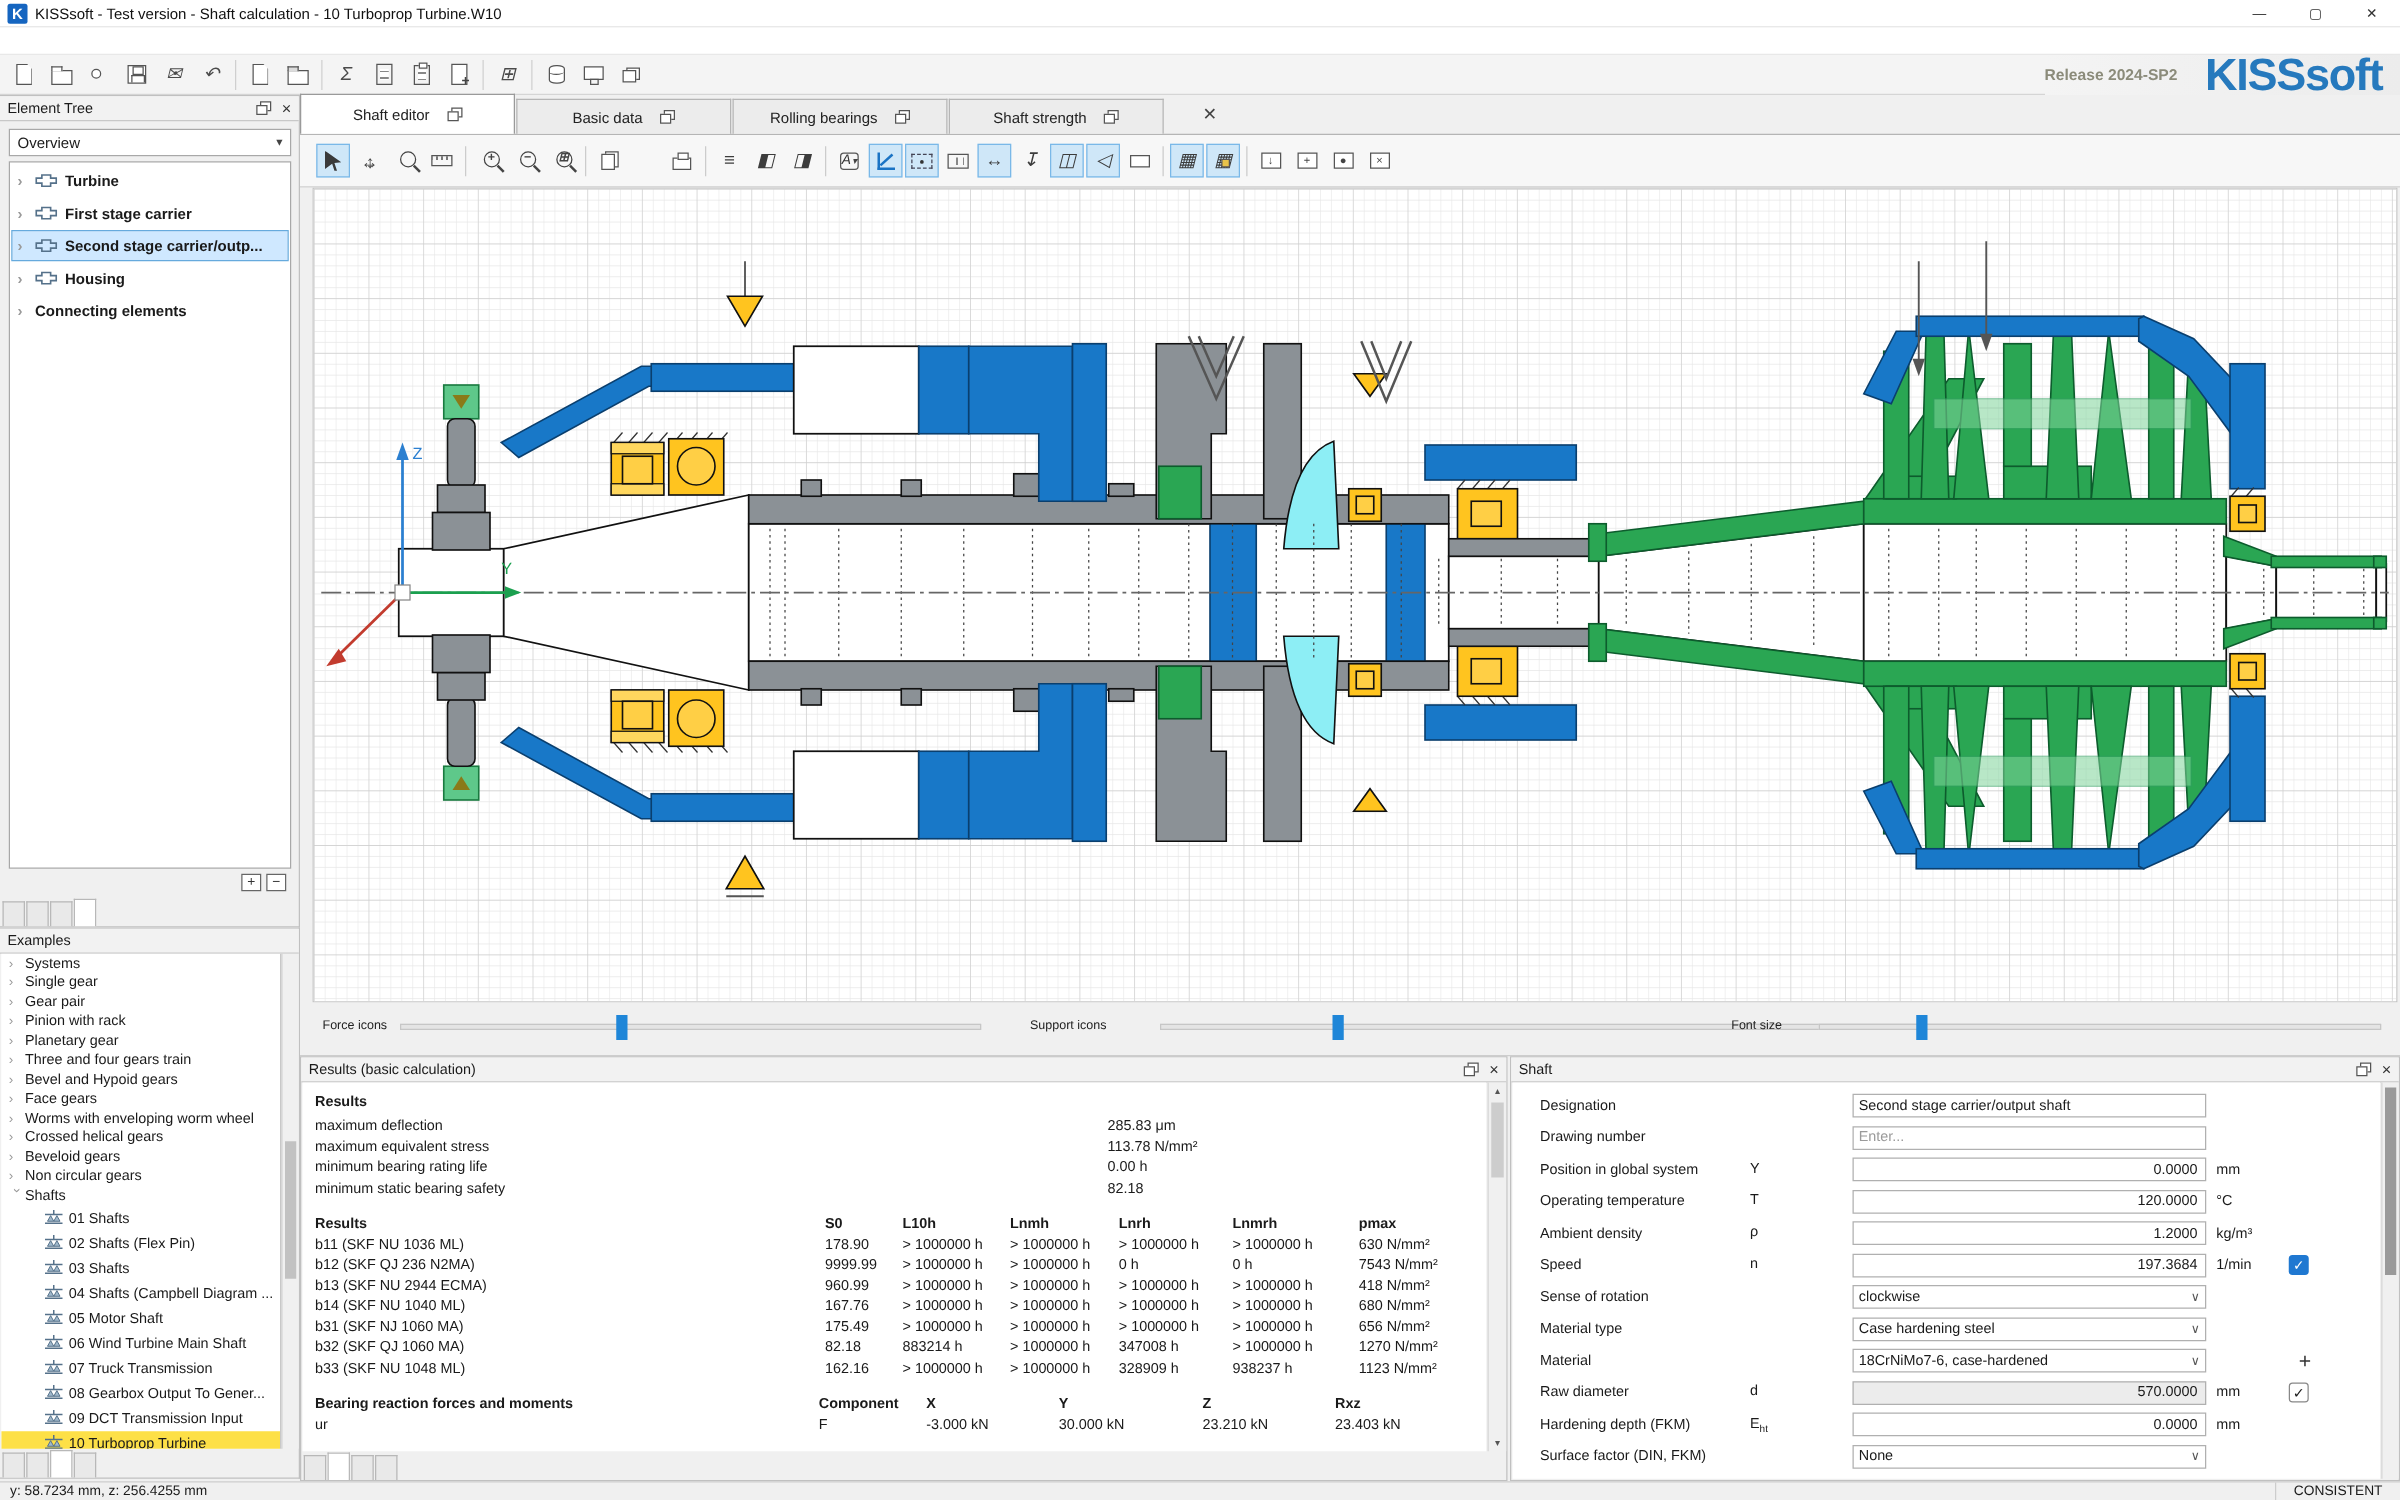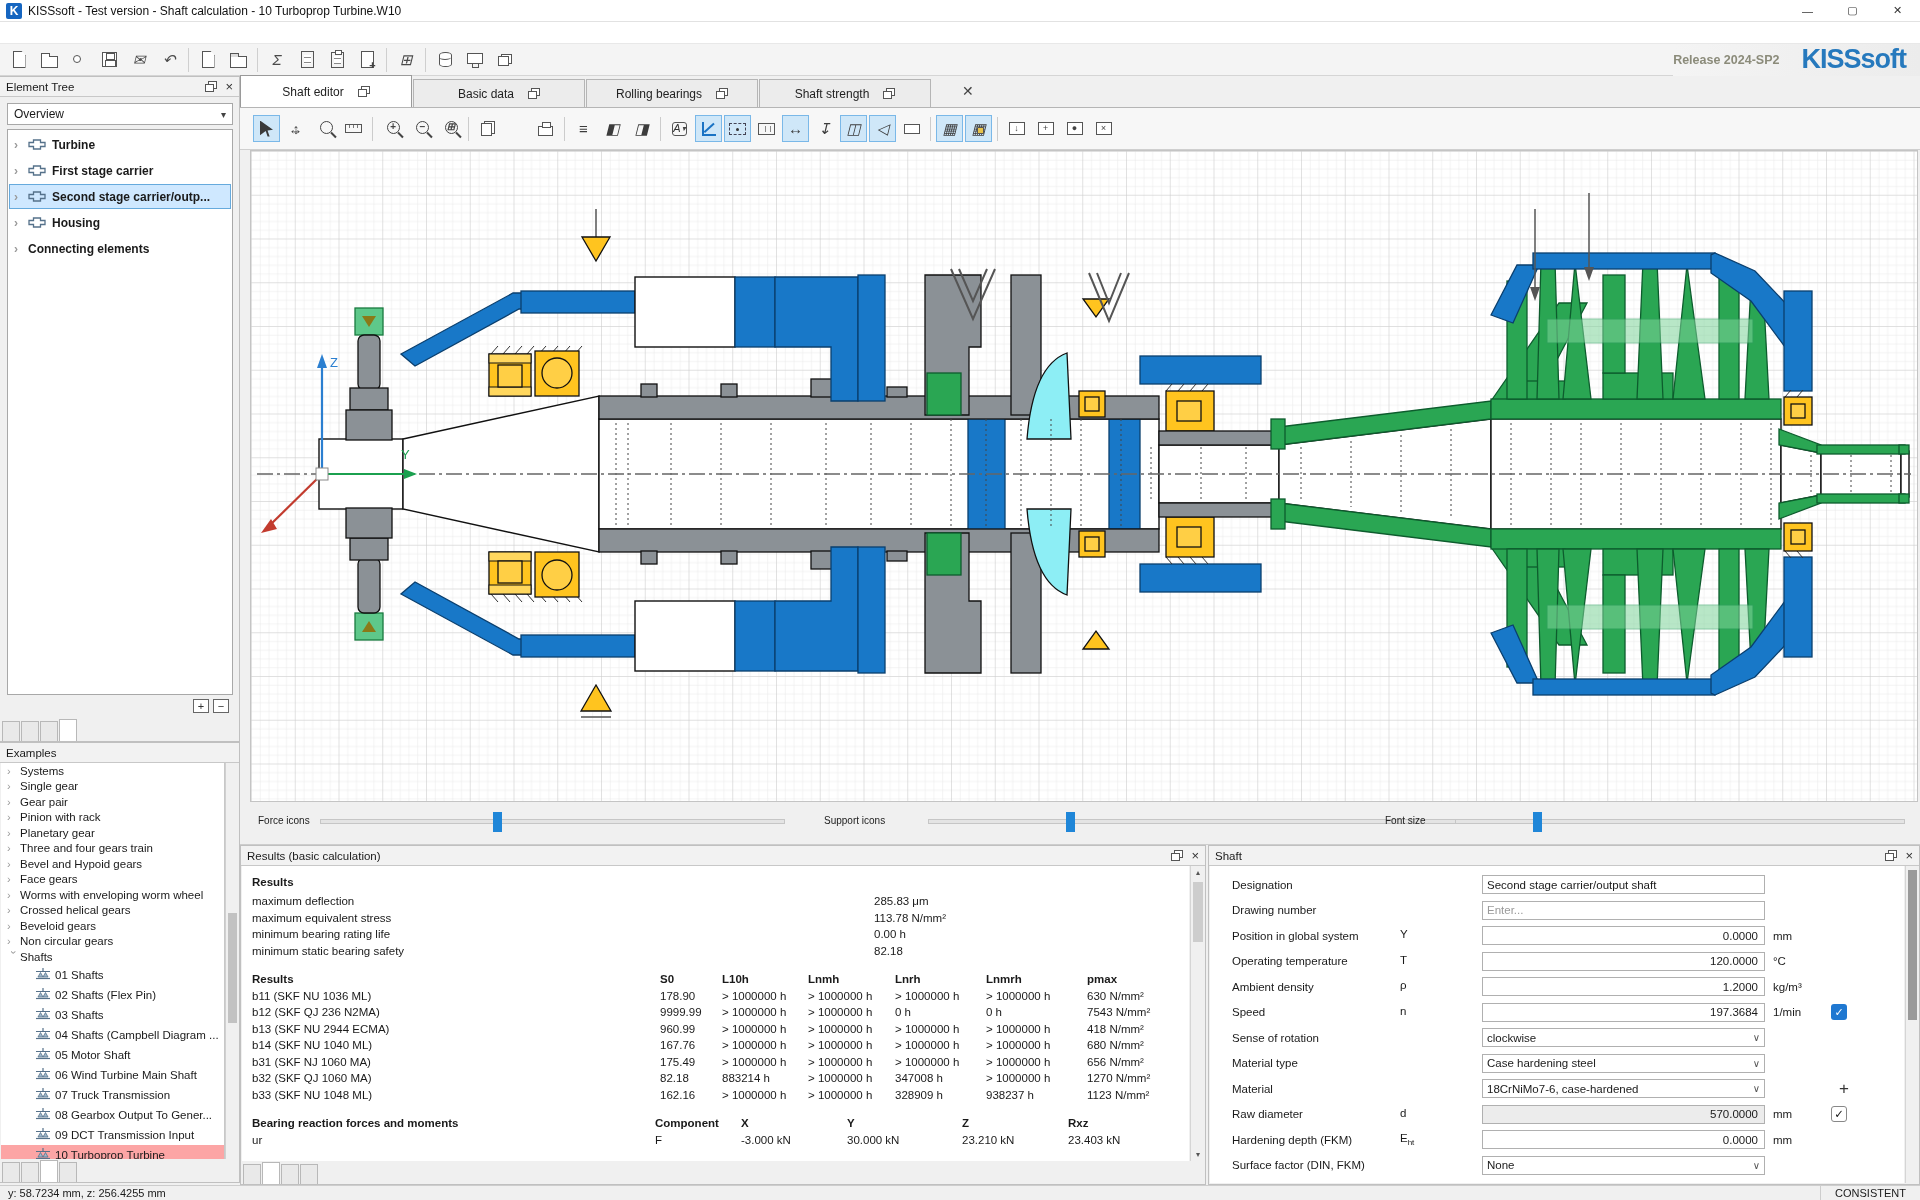--- a/index.html
+++ b/index.html
@@ -20,21 +20,21 @@
   .menu-item { padding:0 9px; height:22px; line-height:22px; }
 
   
   .toolbar { position:absolute; left:0; top:44px; width:1920px; height:32px; background:#f4f4f4;
     border-bottom:1px solid #d5d5d5; display:flex; align-items:center; padding-left:4px;}
   .tbtn { width:28px; height:26px; display:flex; align-items:center; justify-content:center; margin:0 1px; }
   .tsep { width:1px; height:24px; background:#cfcfcf; margin:0 4px; }
   .brand { margin-left:auto; display:flex; align-items:center; gap:22px; padding-right:14px;
     background:linear-gradient(90deg,#f4f4f4,#ececec); height:32px;}
   .release { color:#8b8b7a; font-weight:bold; font-size:12.5px; }
-  .logo { color:#2679bd; font-weight:bold; font-size:27px; letter-spacing:-1px; }
+  .logo { color:#2679bd; font-weight:bold; font-size:36px; letter-spacing:-1px; }
 
   
   .ig { position:relative; display:inline-block; color:#4a4a4a; font-size:15px; line-height:1; }
   .ig.gray::before, .ig.gray::after { background:#dcdcdc !important; }
   .i-page { width:13px; height:17px; border:1.4px solid #555; background:#fff;
     clip-path:polygon(0 0,70% 0,100% 25%,100% 100%,0 100%); }
   .i-pagelines { width:13px; height:17px; border:1.4px solid #555; background:
     repeating-linear-gradient(#fff 0 2px, #888 2px 3px, #fff 3px 5px) content-box; padding:3px 2px; }
   .i-folder { width:17px; height:12px; border:1.4px solid #555; background:#fff; position:relative; margin-top:4px;}
   .i-folder::before { content:""; position:absolute; left:-1px; top:-4px; width:7px; height:3px;
@@ -87,21 +87,21 @@
   .ptab.active { background:#fff; height:22px; line-height:21px; }
 
   #examples { left:0; top:742px; width:240px; height:441px; border-left:none;}
   .exlist { position:absolute; left:1px; top:20px; width:224px; bottom:23px; background:#fff; overflow:hidden; border-right:1px solid #c8c8c8;}
   .ex-item { display:flex; align-items:center; height:15.5px; font-size:11.5px; padding-left:6px; white-space:nowrap;}
   .ex-item .chev { color:#9a9a9a; width:13px; font-size:11px; }
   .ex-item.expanded .chev { display:inline-block; transform:rotate(90deg); }
   .ex-item .bicon { display:none; margin-right:4px; }
   .ex-item.indent { padding-left:34px; height:20px; }
   .ex-item.indent .bicon { display:flex; }
-  .ex-item.selected { background:#fca5a5; }
+  .ex-item.selected { background:#fde047; }
   .ex-scroll { position:absolute; right:0; top:20px; width:14px; bottom:23px; background:#f0f0f0; border-left:1px solid #d0d0d0;}
   .ex-scroll .thumb { position:absolute; left:2px; top:150px; width:9px; height:110px; background:#c2c2c2;}
 
   
   #doc-tabbar { position:absolute; left:240px; top:76px; width:1680px; height:32px; background:#f0f0f0;
     border-bottom:1px solid #b5b5b5; display:flex; align-items:flex-end; }
   .dtab { width:172px; height:28px; background:#ececec; border:1px solid #b5b5b5; border-bottom:none;
     display:flex; align-items:center; justify-content:center; gap:14px; font-size:12px; color:#222; margin-right:1px;}
   .dtab.active { background:#fff; height:32px; border-color:#9a9a9a; }
   .dtab-close { margin-left:8px; font-size:14px; color:#444; padding:0 6px;}
@@ -155,21 +155,21 @@
   .sl-track { position:absolute; top:17px; height:5px; background:#e4e4e4; border:1px solid #c6c6c6; }
   .sl-handle { position:absolute; top:-8px; width:9px; height:20px; background:#1f86d8; }
 
   
   #results-panel { left:240px; top:845px; width:966px; height:340px; }
   .res-body { position:absolute; left:1px; top:20px; right:16px; bottom:23px; background:#fff; overflow:hidden;
     font-size:11.5px; padding:10px 0 0 10px; }
   .res-scroll { position:absolute; right:0; top:20px; width:15px; bottom:23px; background:#f0f0f0; border-left:1px solid #d5d5d5;
     display:flex; flex-direction:column; align-items:center; justify-content:space-between; font-size:8px; color:#555; padding:2px 0;}
   .res-scroll .thumb { position:absolute; left:2px; top:16px; width:10px; height:60px; background:#cdcdcd; }
-  .res-row { display:grid; grid-template-columns:622px auto; height:16.5px; align-items:center;}
+  .res-row { display:grid; grid-template-columns:622px auto; height:16.5px; align-items:center;gap:12px;}
   .sec-title { font-weight:bold; height:17px; }
   .bt-head, .bt-row { display:grid; grid-template-columns:408px 62px 86px 87px 91px 101px auto; height:16.5px; align-items:center;}
   .bt-head span { font-weight:bold; }
   .rx-head, .rx-row { display:grid; grid-template-columns:403px 86px 106px 115px 106px auto; height:16.5px; align-items:center;}
   .rx-head span { font-weight:bold; }
   .gapline { height:12px; }
 
   #shaft-panel { left:1208px; top:845px; width:712px; height:340px; }
   .sh-body { position:absolute; left:1px; top:20px; right:15px; bottom:1px; background:#fff; overflow:hidden; padding-top:6px;}
   .sh-scroll { position:absolute; right:0; top:20px; width:14px; bottom:1px; background:#f0f0f0; border-left:1px solid #d5d5d5;}

